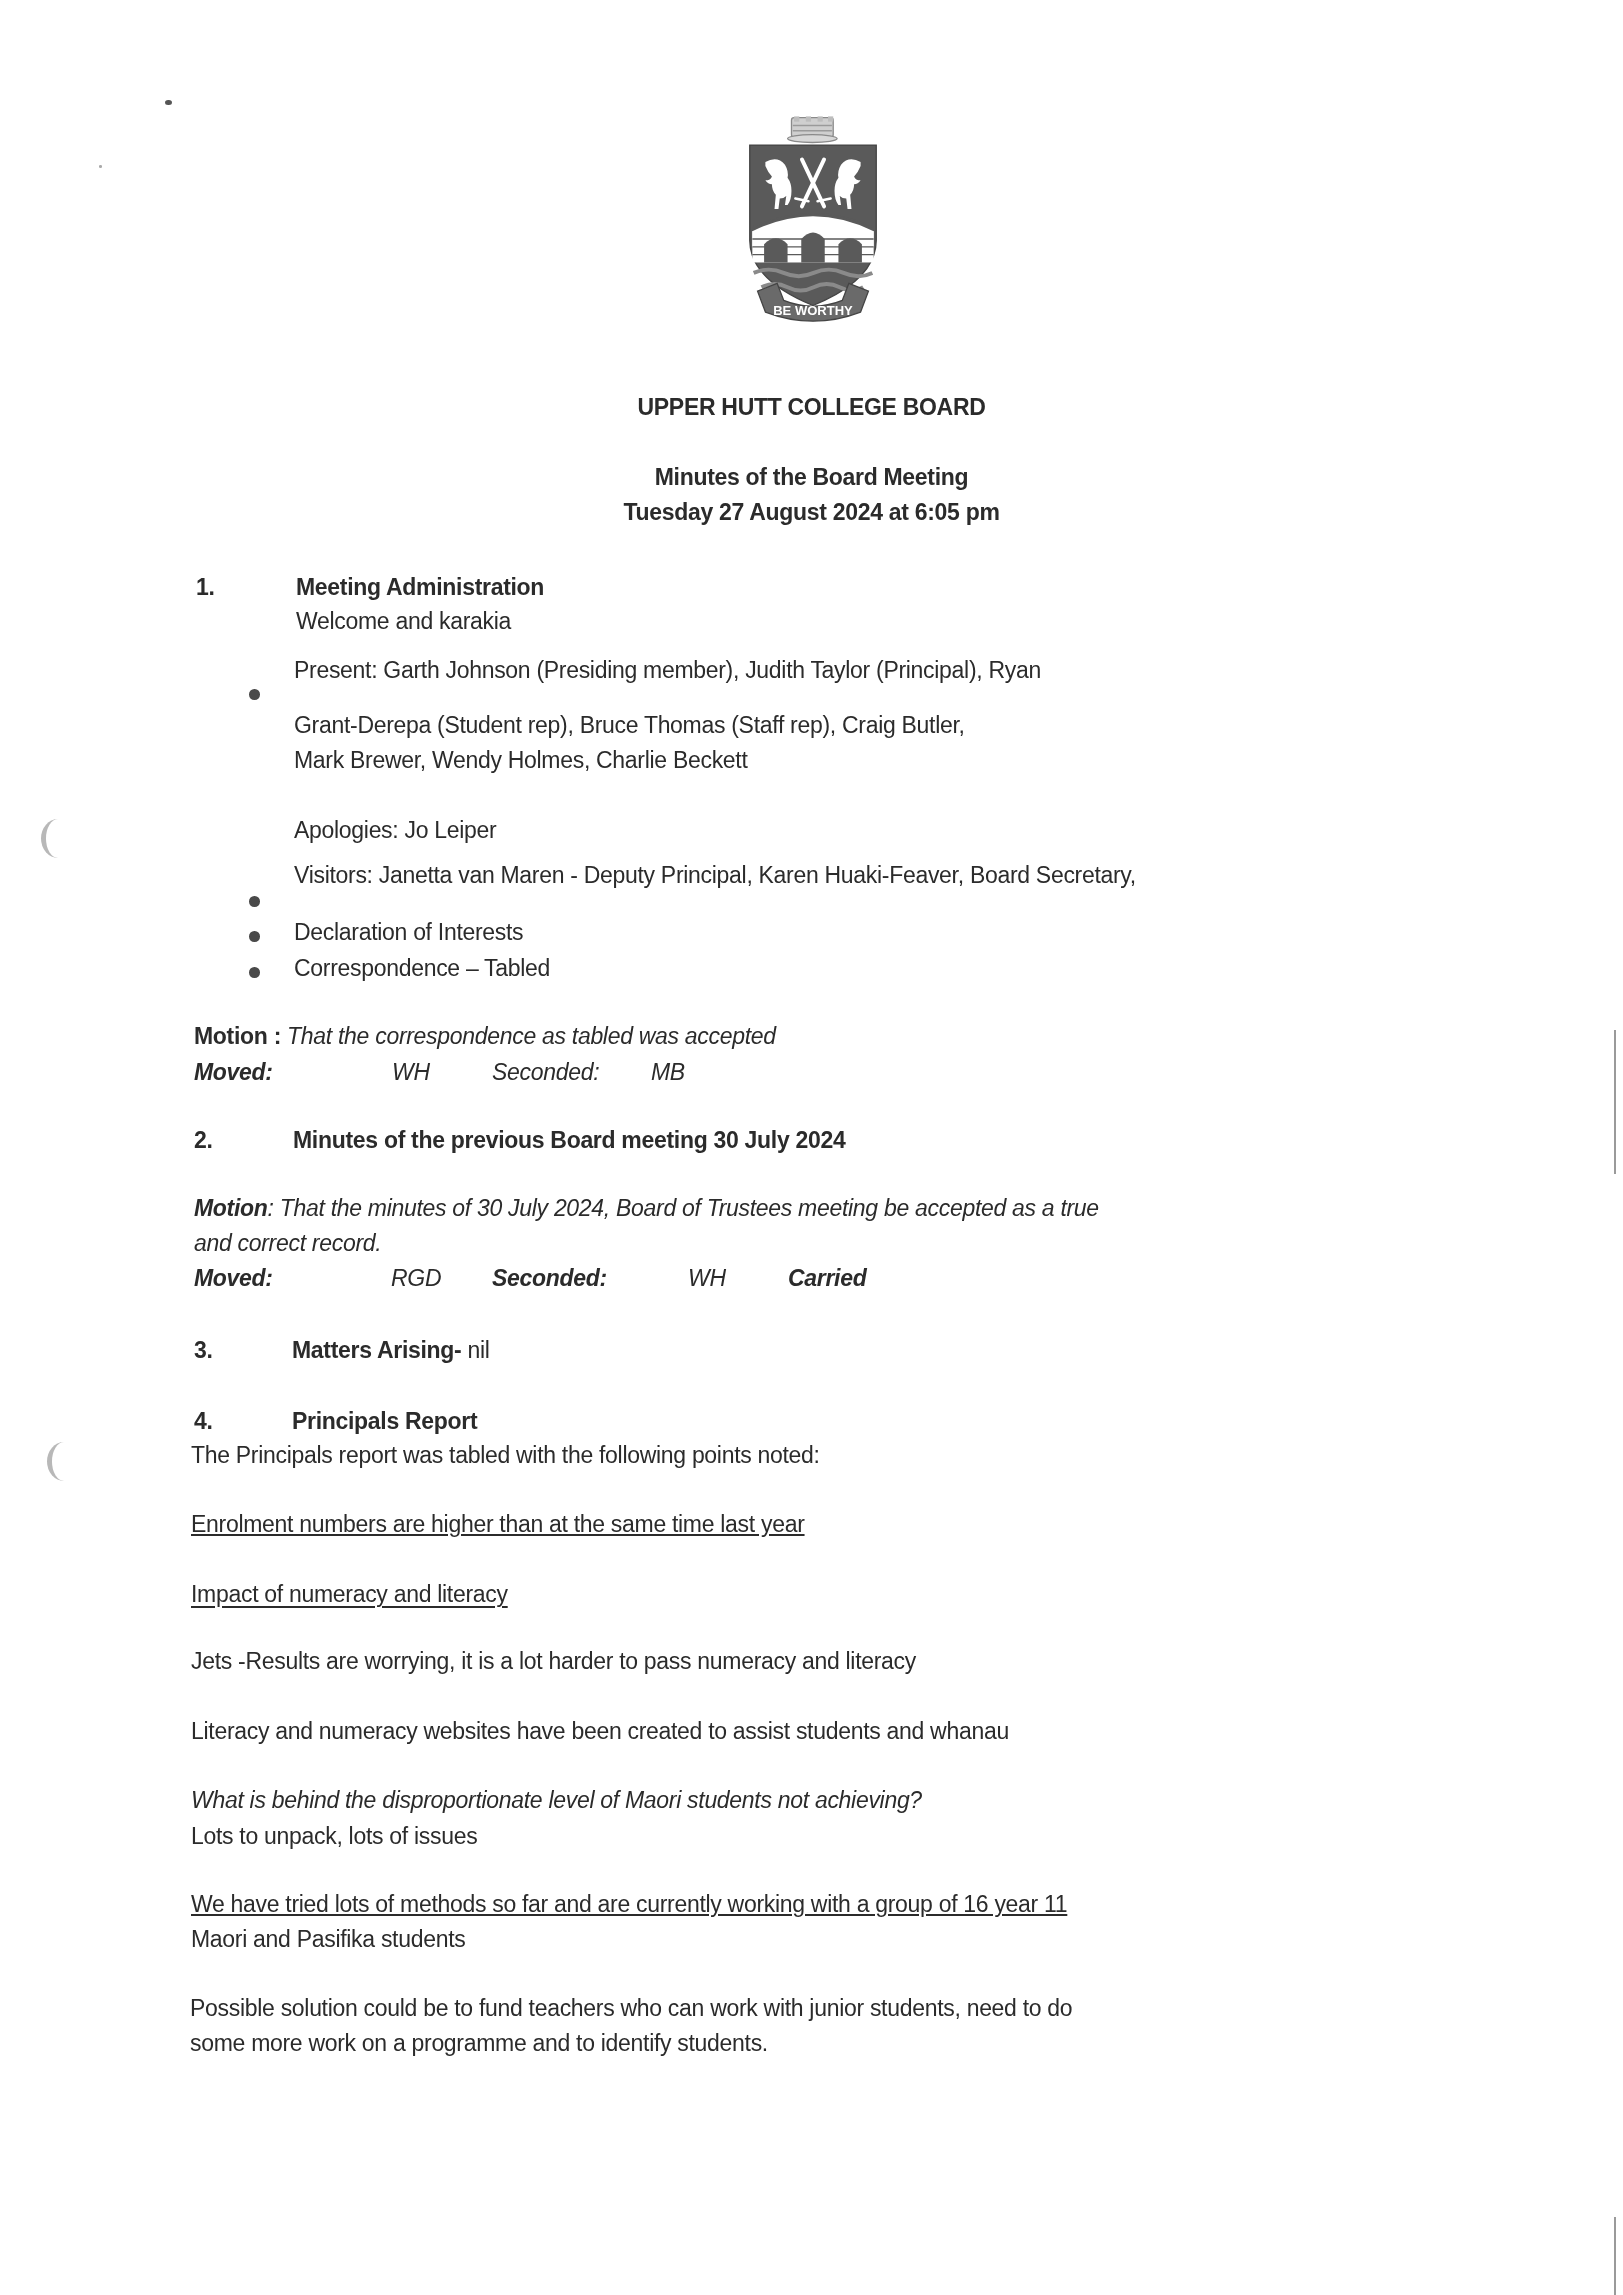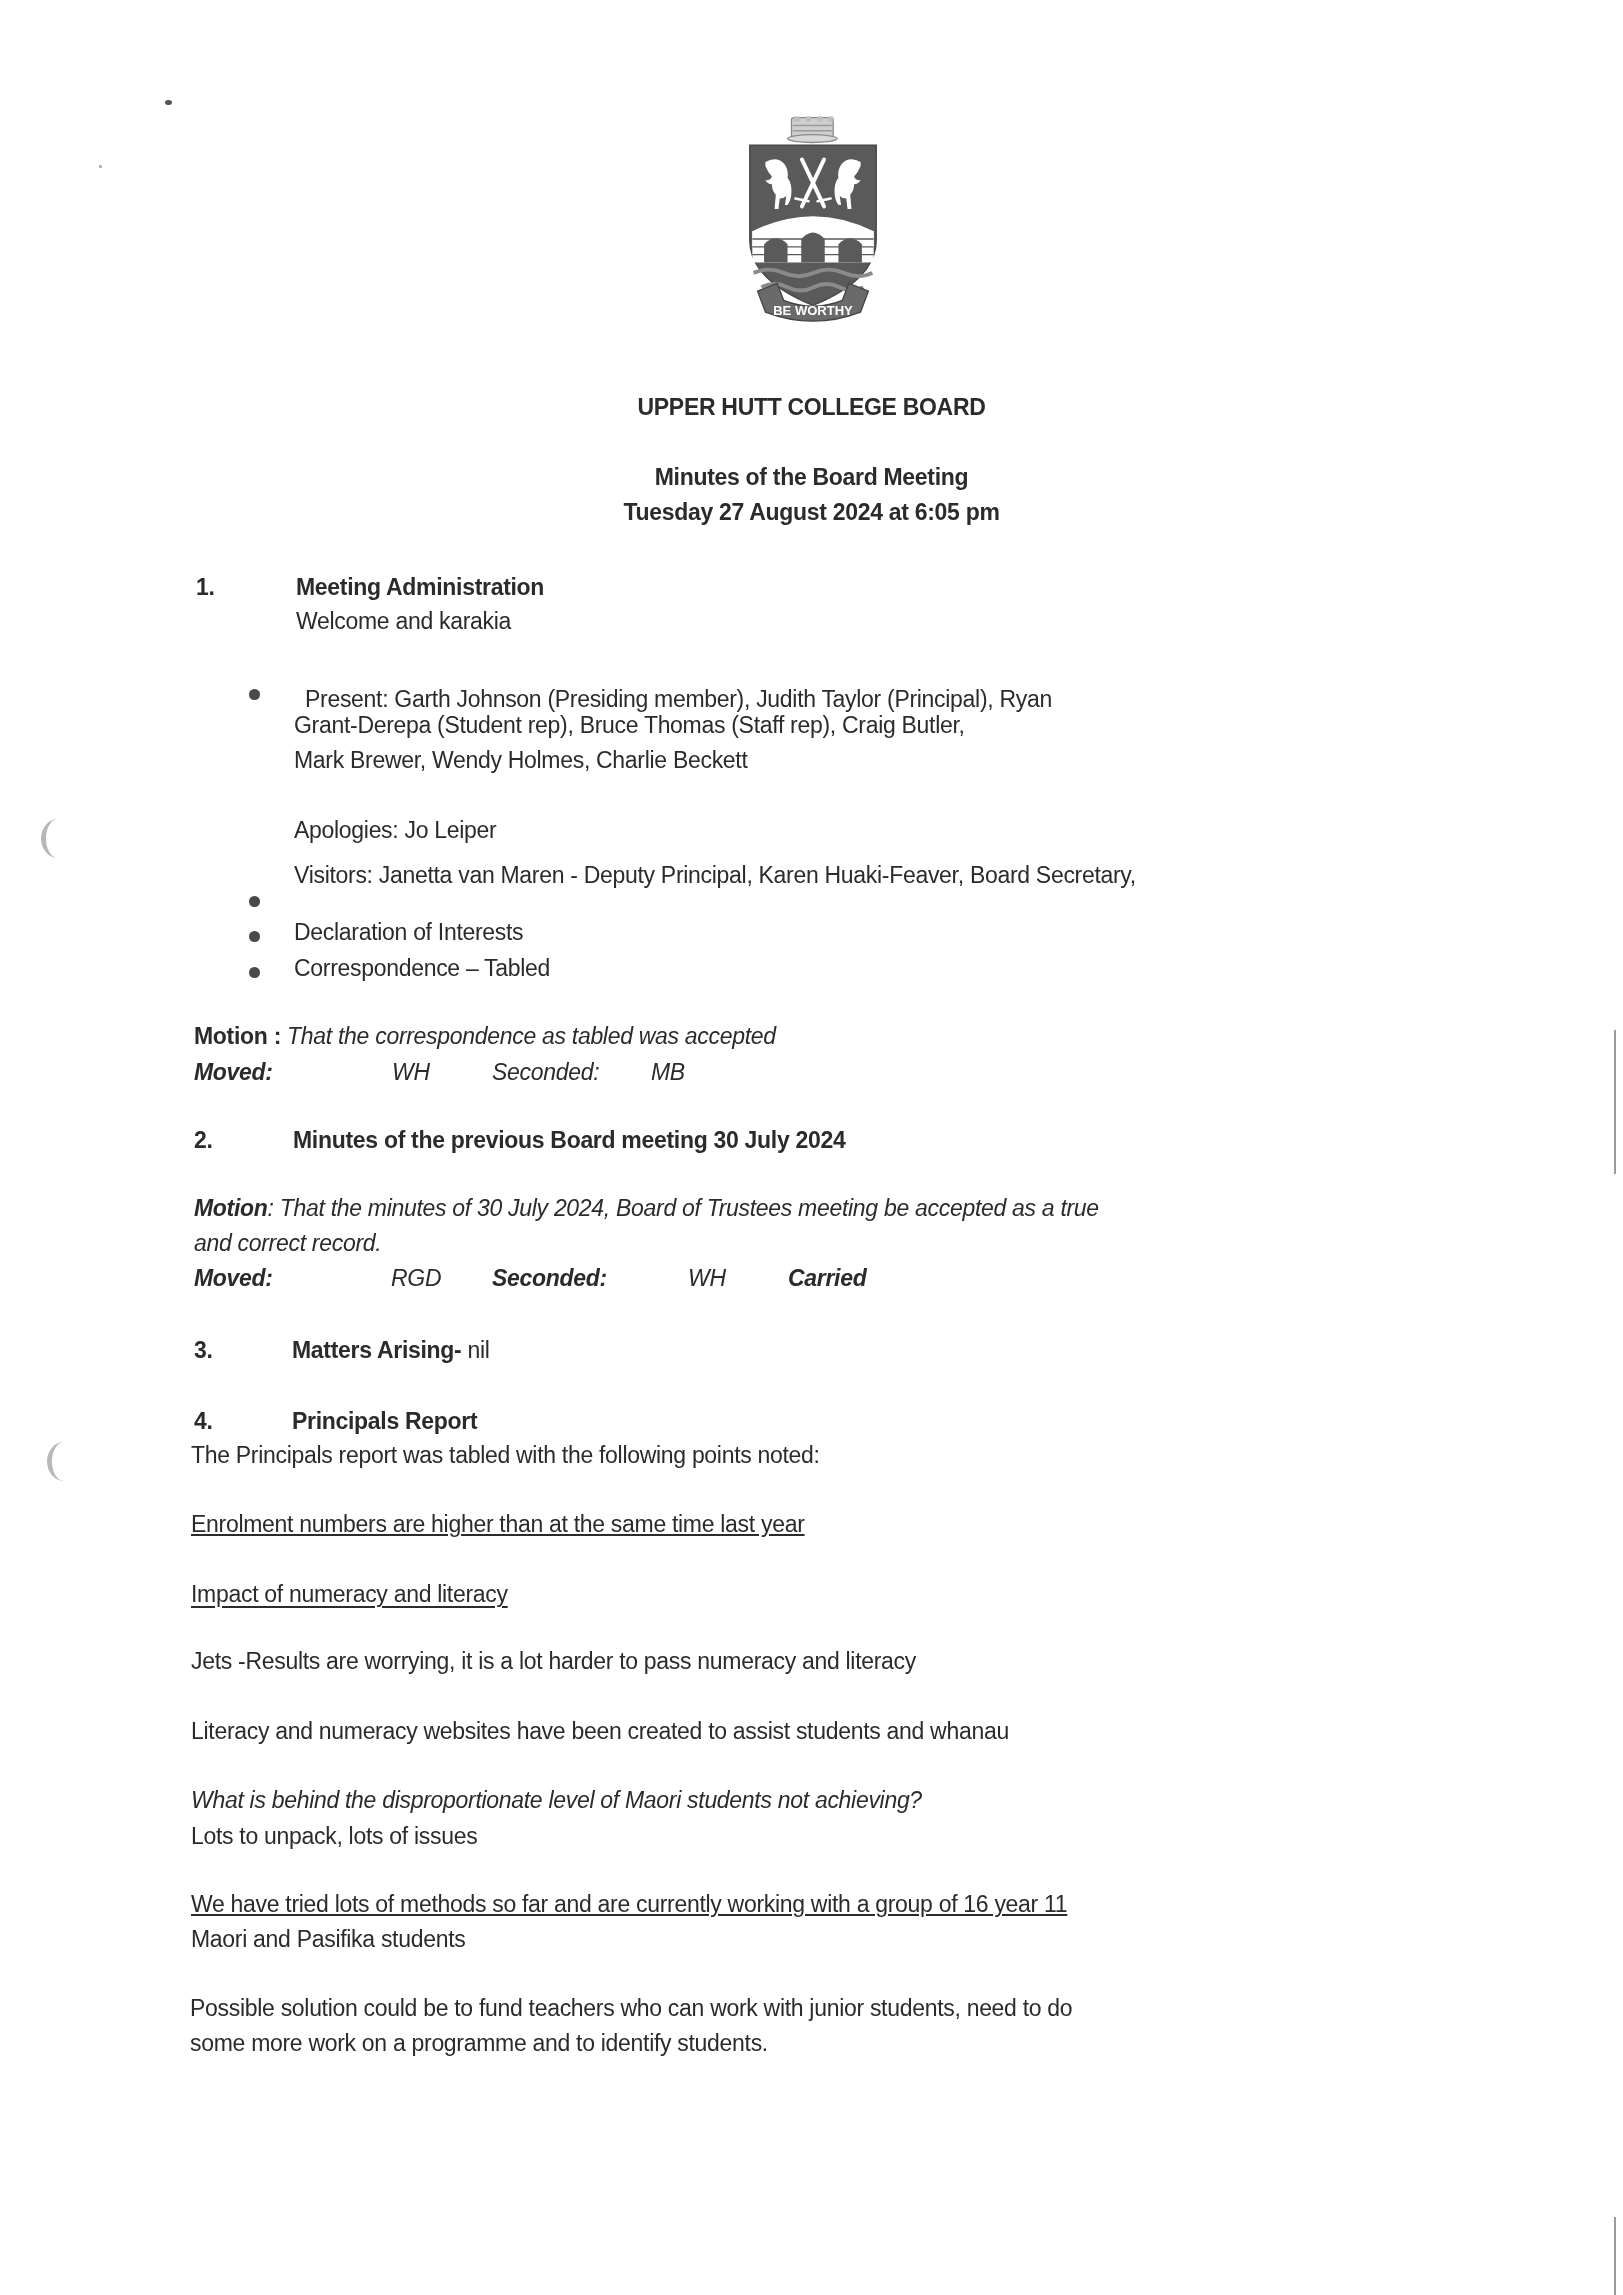--- a/index.html
+++ b/index.html
@@ -87,21 +87,21 @@
 
 <div class="abs t b center" style="top:396px;">UPPER HUTT COLLEGE BOARD</div>
 <div class="abs t b center" style="top:466px;">Minutes of the Board Meeting</div>
 <div class="abs t b center" style="top:501px;">Tuesday 27 August 2024 at 6:05 pm</div>
 
 <div class="abs t b" style="left:196px;top:576px;">1.</div>
 <div class="abs t b" style="left:296px;top:576px;">Meeting Administration</div>
 <div class="abs t" style="left:296px;top:610px;">Welcome and karakia</div>
 
 <div class="bullet-dot" style="left:249px;top:689px;"></div>
-<div class="abs t" style="left:294px;top:688px;margin-left:11px;">Present: Garth Johnson (Presiding member), Judith Taylor (Principal), Ryan</div>
+<div class="abs t" style="left:294px;top:659px;">Present: Garth Johnson (Presiding member), Judith Taylor (Principal), Ryan</div>
 <div class="abs t" style="left:294px;top:714px;text-align:center;">Grant-Derepa  (Student rep),  Bruce Thomas (Staff rep), Craig Butler,</div>
 <div class="abs t" style="left:294px;top:749px;">Mark Brewer, Wendy Holmes, Charlie Beckett</div>
 
 <div class="abs t" style="left:294px;top:819px;">Apologies: Jo Leiper</div>
 
 <div class="bullet-dot" style="left:249px;top:896px;"></div>
 <div class="abs t" style="left:294px;top:864px;">Visitors: Janetta van Maren - Deputy Principal, Karen Huaki-Feaver, Board Secretary,</div>
 <div class="bullet-dot" style="left:249px;top:931px;"></div>
 <div class="abs t" style="left:294px;top:921px;">Declaration of Interests</div>
 <div class="bullet-dot" style="left:249px;top:967px;"></div>

